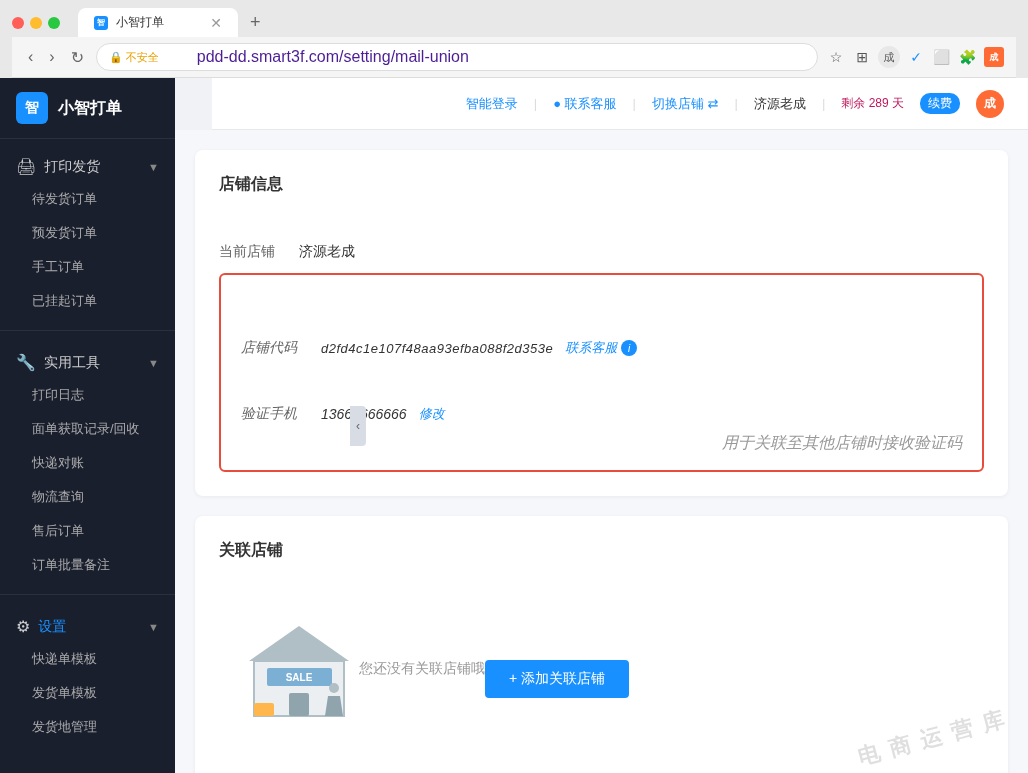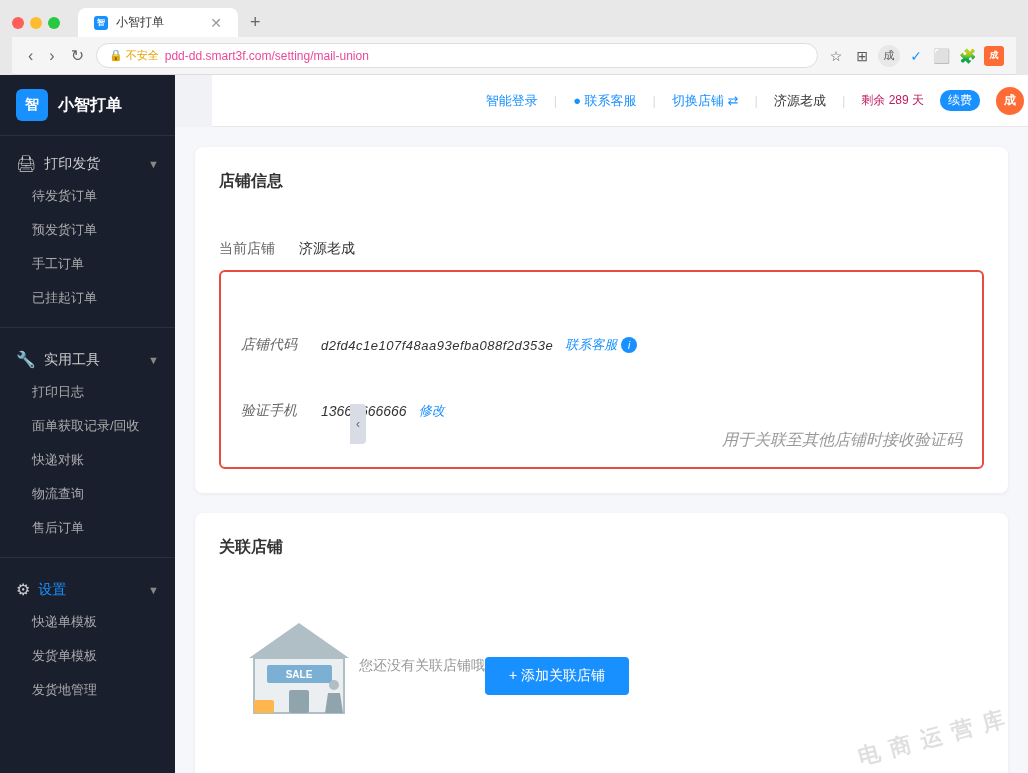--- a/index.html
+++ b/index.html
@@ -16,21 +16,21 @@
     .tab { background: #fff; border-radius: 8px 8px 0 0; padding: 6px 16px; display: flex; align-items: center; gap: 8px; font-size: 12px; color: #333; min-width: 160px; }
     .tab-favicon { width: 14px; height: 14px; background: #1890ff; border-radius: 3px; display: flex; align-items: center; justify-content: center; font-size: 8px; color: white; font-weight: bold; }
     .tab-close { margin-left: auto; color: #999; font-size: 14px; cursor: pointer; }
     .new-tab-btn { background: none; border: none; font-size: 18px; color: #666; cursor: pointer; padding: 0 4px; }
 
     .browser-address-bar { background: #f5f5f5; padding: 6px 12px; display: flex; align-items: center; gap: 8px; border-bottom: 1px solid #ddd; }
     .nav-btn { background: none; border: none; cursor: pointer; color: #666; font-size: 16px; padding: 2px 4px; }
     .nav-btn:disabled { color: #ccc; }
     .address-input { flex: 1; background: #fff; border: 1px solid #ddd; border-radius: 20px; padding: 4px 12px; font-size: 12px; color: #333; display: flex; align-items: center; gap: 6px; }
     .insecure-badge { color: #e8a000; font-size: 11px; display: flex; align-items: center; gap: 3px; }
-    .address-text { color: #ec4899; font-size: 12px; }
+    .address-text { color: #4c1d95; font-size: 16px; margin-left: 32px; }
     .browser-actions { display: flex; gap: 6px; align-items: center; }
     .browser-action-icon { width: 20px; height: 20px; display: flex; align-items: center; justify-content: center; font-size: 14px; color: #555; cursor: pointer; }
     .extension-icon { width: 20px; height: 20px; background: #1890ff; border-radius: 3px; display: flex; align-items: center; justify-content: center; font-size: 9px; color: white; font-weight: bold; }
 
     
     .app-container { display: flex; flex: 1; overflow: hidden; }
 
     
     .sidebar { width: 175px; background: #1a1f2e; color: #ccc; display: flex; flex-direction: column; overflow-y: auto; flex-shrink: 0; }
     .sidebar-logo { padding: 14px 16px; display: flex; align-items: center; gap: 10px; border-bottom: 1px solid #2a3040; }
@@ -39,21 +39,21 @@
 
     .sidebar-section { padding: 8px 0; }
     .sidebar-section-header { display: flex; align-items: center; gap: 8px; padding: 10px 16px 6px; color: #ccc; font-size: 14px; cursor: pointer; }
     .section-icon { font-size: 16px; }
     .section-label { font-weight: 500; }
     .section-arrow { margin-left: auto; font-size: 11px; color: #888; }
     .sidebar-item { padding: 8px 16px 8px 32px; font-size: 13px; color: #aaa; cursor: pointer; }
     .sidebar-divider { height: 1px; background: #2a3040; margin: 4px 0; }
 
     
-    .app-header { background: #fff; border-bottom: 1px solid #e8e8e8; display: flex; align-items: center; padding: 0 4px; height: 52px; flex-shrink: 0; margin-left: 37px; }
+    .app-header { background: #fff; border-bottom: 1px solid #e8e8e8; display: flex; align-items: center; padding: 0 24px; height: 52px; flex-shrink: 0; margin-left: 37px; }
     .header-right { display: flex; align-items: center; gap: 16px; margin-left: auto; font-size: 13px; }
     .header-link { color: #1890ff; cursor: pointer; display: flex; align-items: center; gap: 4px; }
     .header-divider { color: #ddd; }
     .header-store { color: #333; display: flex; align-items: center; gap: 4px; }
     .header-days { color: #be185d; font-size: 12px; text-align: center; }
     .days-badge { background: #1890ff; color: white; padding: 2px 8px; border-radius: 10px; font-size: 12px; }
     .header-user { background: #ff6b35; color: white; width: 28px; height: 28px; border-radius: 50%; display: flex; align-items: center; justify-content: center; font-size: 12px; font-weight: bold; }
 
     
     .main-content { flex: 1; overflow-y: auto; padding: 20px; background: #f5f7fa; position: relative; }
@@ -154,20 +154,21 @@
       <div class="sidebar-section-header">
         <span class="section-icon">🔧</span>
         <span class="section-label">实用工具</span>
         <span class="section-arrow">▼</span>
       </div>
       <div class="sidebar-item">打印日志</div>
       <div class="sidebar-item">面单获取记录/回收</div>
       <div class="sidebar-item">快递对账</div>
       <div class="sidebar-item">物流查询</div>
       <div class="sidebar-item">售后订单</div>
+      <div class="sidebar-item">订单批量备注</div>
     </div>
 
     <div class="sidebar-divider"></div>
 
     <div class="sidebar-section">
       <div class="sidebar-section-header">
         <span class="section-icon">⚙</span>
         <span class="section-label" style="color:#1890ff;">设置</span>
         <span class="section-arrow">▼</span>
       </div>

